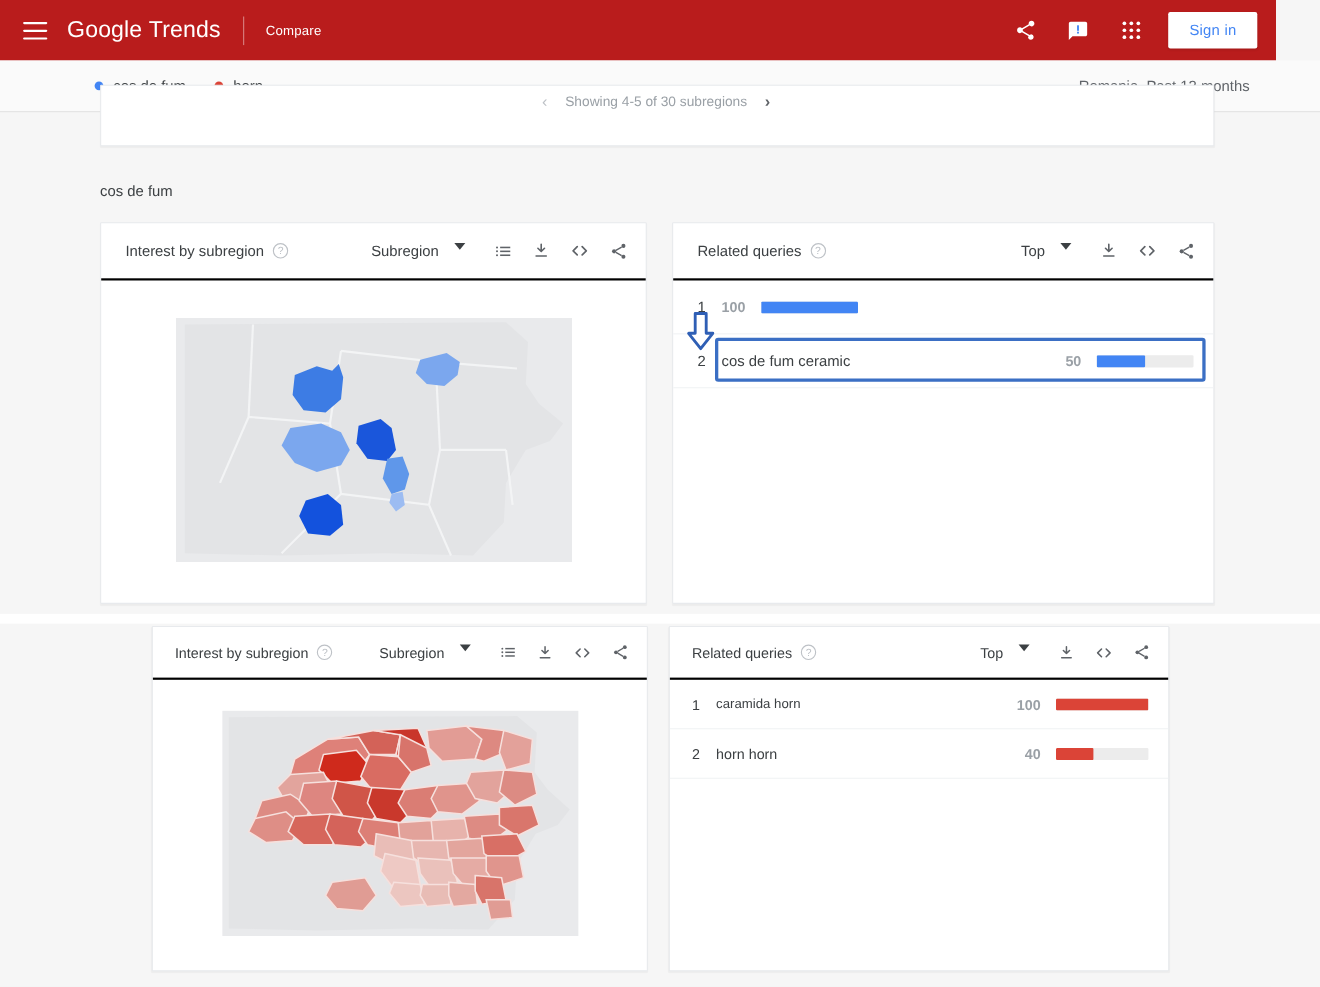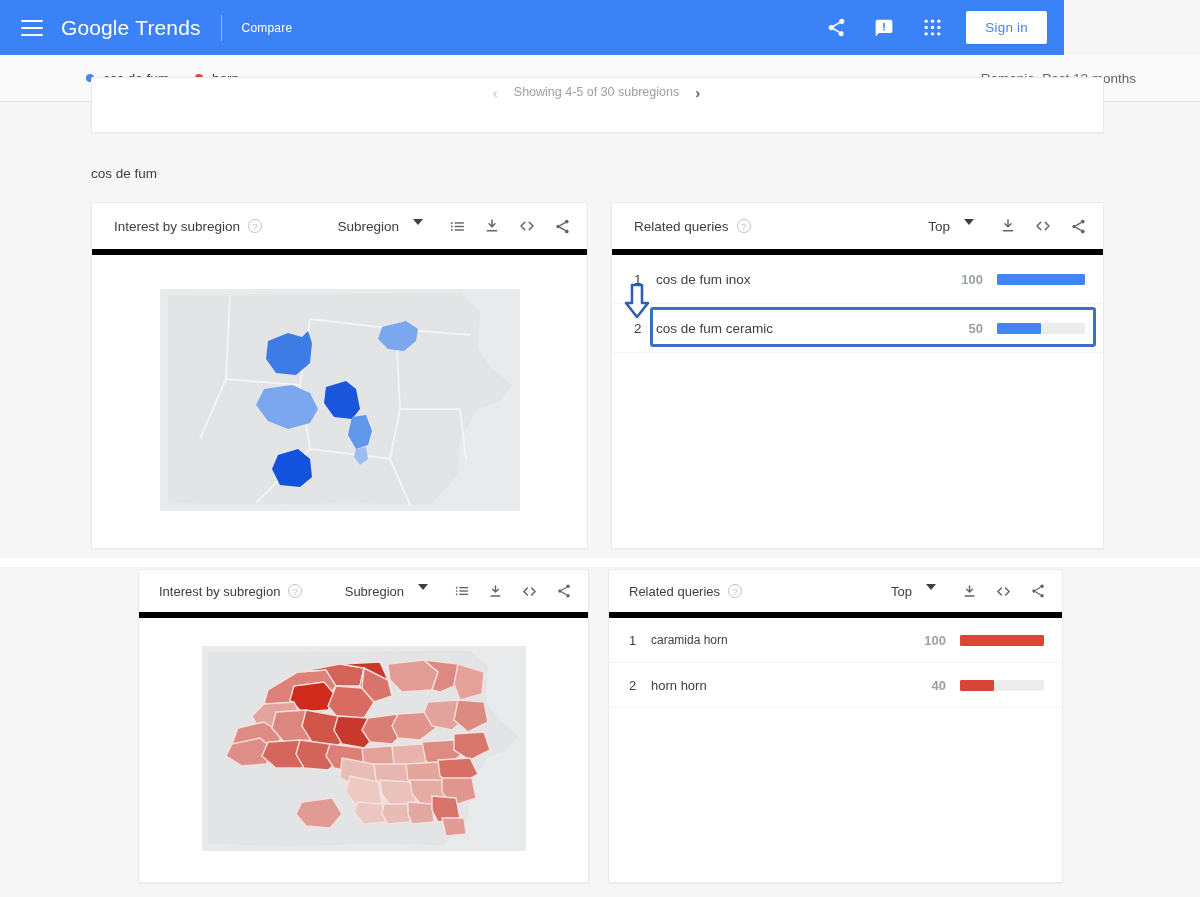--- a/index.html
+++ b/index.html
@@ -6,22 +6,22 @@
   html, body {
     width: 1200px; height: 897px;
     font-family: "Liberation Sans", sans-serif;
     background: #f5f5f5;
     overflow: hidden;
   }
   #page { position: relative; width: 1200px; height: 897px; background: #f6f6f6; }
 
   
   .appbar {
-    position: absolute; left: 0; top: 0; width: 1064px; height: 55px;
-    background: #3b82f6; display: flex; align-items: center;
+    position: absolute; left: 0; top: 0; width: 1160px; height: 55px;
+    background: #b91c1c; display: flex; align-items: center;
   }
   .hamburger {
     width: 22px; height: 16px; margin-left: 21px; margin-right: 18px;
     display: flex; flex-direction: column; justify-content: space-between;
     cursor: pointer;
   }
   .hamburger i { display: block; height: 2px; background: #fff; border-radius: 1px; }
   .brand { display: flex; align-items: baseline; color: #fff; font-size: 21px; letter-spacing: .1px; }
   .brand .g1 { font-weight: 500; }
   .brand .g2 { font-weight: 400; margin-left: 6px; }
@@ -73,21 +73,21 @@
   .pager-arrow { color: #bdc1c6; font-size: 15px; cursor: pointer; line-height: 1; }
   .pager-arrow.next { color: #5f6368; font-weight: bold; }
 
   .section-label {
     position: absolute; left: 91px; top: 63px; font-size: 13.5px; color: #3c4043;
   }
 
   
   .card-head {
     height: 52px; display: flex; align-items: center;
-    padding: 0 16px 0 22px; border-bottom: 6px solid #000000;
+    padding: 0 16px 0 22px; border-bottom: 2px solid #000000;
   }
   .card-title { font-size: 13.5px; color: #3c4043; }
   .help-ico {
     width: 14px; height: 14px; border: 1.2px solid #bdc1c6; border-radius: 50%;
     color: #bdc1c6; font-size: 9.5px; display: flex; align-items: center;
     justify-content: center; margin-left: 8px; cursor: pointer; flex: 0 0 auto;
   }
   .head-right { margin-left: auto; display: flex; align-items: center; }
   .dd { display: flex; align-items: flex-start; cursor: pointer; }
   .dd-label { font-size: 13.5px; color: #3c4043; }
@@ -286,21 +286,20 @@
                 <circle cx="18" cy="19" r="2.6"></circle>
               <path d="M8.3 10.8l7.4-4.3M8.3 13.2l7.4 4.3" stroke="#5f6368" stroke-width="1.8"></path>
             </svg>
           </span>
         </div>
       </div>
 
       <div>
         <div class="rq-row">
           <span class="rq-rank">1</span>
-          <span class="rq-term">cos de fum inox</span>
           <span class="rq-val">100</span>
           <span class="rq-bar" style="width:88px;background:#ececec">
             <span class="fill" style="width:100%;background:#4285f4"></span>
           </span>
         </div>
         <div class="rq-row">
           <span class="rq-rank">2</span>
           <span class="rq-term">cos de fum ceramic</span>
           <span class="rq-val">50</span>
           <span class="rq-bar" style="width:88px;background:#ececec">

